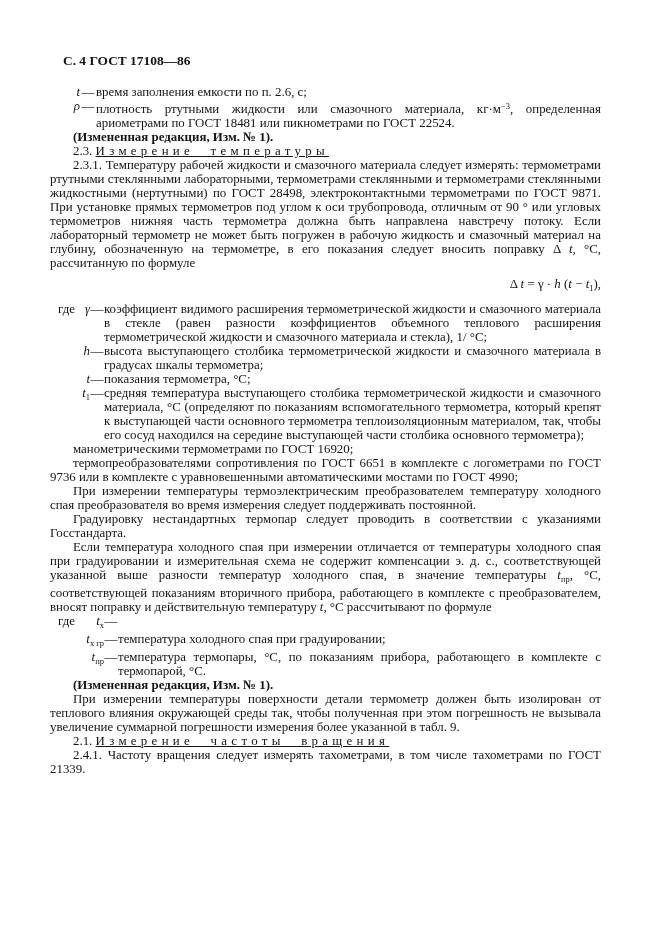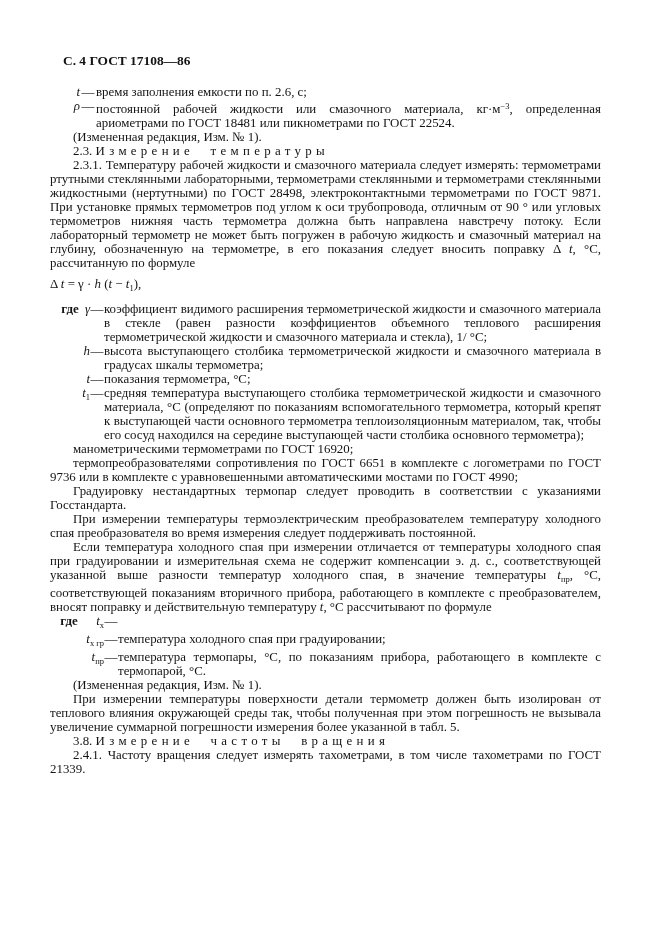--- a/index.html
+++ b/index.html
@@ -4,52 +4,52 @@
 <style>
   html,body{margin:0;padding:0;background:#ffffff;}
   body{
     width:661px;height:936px;overflow:hidden;
     font-family:"Liberation Serif","DejaVu Serif",serif;
     font-size:12.9px;line-height:14px;color:#141414;
   }
   .page{box-sizing:border-box;width:631px;height:936px;padding:38px 30px 0 50px;background:#fff;margin-top:16px;}
   .header{font-weight:bold;font-size:13.4px;margin:0 0 17px 13px;white-space:nowrap;}
   .para{margin:0;text-align:justify;text-indent:23px;}
-  .formula{margin:7px 0;text-align:left;text-indent:0;}
+  .formula{margin:7px 0;text-align:right;text-indent:0;}
   .defrow{display:grid;margin:0;}
   .list1{grid-template-columns:20px 10px 16px 1fr;}
   .list2{padding-left:8px;grid-template-columns:24px 8px 14px 1fr;}
   .list3{padding-left:8px;grid-template-columns:22px 24px 14px 1fr;}
-  .lead{text-align:center;font-weight:bold;}
+  .lead{text-align:left;}
   .sym{text-align:right;white-space:nowrap;}
   .dash{text-align:center;}
   .dtext{text-align:justify;}
   .r-i{font-style:italic;}
-  .r-b{font-weight:normal;}
+  .r-b{font-weight:bold;}
   .r-sup{font-size:8.5px;vertical-align:4px;}
   .r-sub{font-size:8.5px;vertical-align:-3px;}
-  .r-ls{letter-spacing:4.3px;word-spacing:9px;}
+  .r-ls{letter-spacing:4.3px;word-spacing:9px;text-decoration:underline;}
 </style>
 </head>
 <body>
 
 <div class="page">
   <div class="header">С. 4 ГОСТ 17108—86</div>
   <div id="doc">
       <div class="defrow list1">
         <span class="lead"></span>
         <span class="sym"><span class="r-i">t</span></span>
         <span class="dash">—</span>
         <span class="dtext"><span>время заполнения емкости по п. 2.6, с;</span></span>
       </div>
       <div class="defrow list1">
         <span class="lead"></span>
         <span class="sym"><span class="r-i">ρ</span></span>
         <span class="dash">—</span>
-        <span class="dtext"><span>постоянной рабочей жидкости или смазочного материала, кг·м</span><span class="r-sup">−3</span><span>, определенная ариометрами по ГОСТ 18481 или пикнометрами по ГОСТ 22524.</span></span>
+        <span class="dtext"><span>плотность ртутными жидкости или смазочного материала, кг·м</span><span class="r-sup">−3</span><span>, определенная ариометрами по ГОСТ 18481 или пикнометрами по ГОСТ 22524.</span></span>
       </div>
       <div class="para"><span class="r-b">(Измененная редакция, Изм. № 1).</span></div>
       <div class="para"><span>2.3. </span><span class="r-ls">Измерение температуры</span></div>
       <div class="para"><span>2.3.1. Температуру рабочей жидкости и смазочного материала следует измерять: термометрами ртутными стеклянными лабораторными, термометрами стеклянными и термометрами стеклянными жидкостными (нертутными) по ГОСТ 28498, электроконтактными термометрами по ГОСТ 9871. При установке прямых термометров под углом к оси трубопровода, отличным от 90 ° или угловых термометров нижняя часть термометра должна быть направлена навстречу потоку. Если лабораторный термометр не может быть погружен в рабочую жидкость и смазочный материал на глубину, обозначенную на термометре, в его показания следует вносить поправку Δ </span><span class="r-i">t</span><span>, °С, рассчитанную по формуле</span></div>
       <div class="formula"><span>Δ </span><span class="r-i">t</span><span> = γ · </span><span class="r-i">h</span><span> (</span><span class="r-i">t</span><span> − </span><span class="r-i">t</span><span class="r-sub">1</span><span>),</span></div>
       <div class="defrow list2">
         <span class="lead">где</span>
         <span class="sym"><span class="r-i">γ</span></span>
         <span class="dash">—</span>
         <span class="dtext"><span>коэффициент видимого расширения термометрической жидкости и смазочного материала в стекле (равен разности коэффициентов объемного теплового расширения термометрической жидкости и смазочного материала и стекла), 1/ °С;</span></span>
@@ -67,38 +67,38 @@
         <span class="dtext"><span>показания термометра, °С;</span></span>
       </div>
       <div class="defrow list2">
         <span class="lead"></span>
         <span class="sym"><span class="r-i">t</span><span class="r-sub">1</span></span>
         <span class="dash">—</span>
         <span class="dtext"><span>средняя температура выступающего столбика термометрической жидкости и смазочного материала, °С (определяют по показаниям вспомогательного термометра, который крепят к выступающей части основного термометра теплоизоляционным материалом, так, чтобы его сосуд находился на середине выступающей части столбика основного термометра);</span></span>
       </div>
       <div class="para"><span>манометрическими термометрами по ГОСТ 16920;</span></div>
       <div class="para"><span>термопреобразователями сопротивления по ГОСТ 6651 в комплекте с логометрами по ГОСТ 9736 или в комплекте с уравновешенными автоматическими мостами по ГОСТ 4990;</span></div>
+      <div class="para"><span>При измерении температуры термоэлектрическим преобразователем температуру холодного спая преобразователя во время измерения следует поддерживать постоянной.</span></div>
       <div class="para"><span>Градуировку нестандартных термопар следует проводить в соответствии с указаниями Госстандарта.</span></div>
-      <div class="para"><span>При измерении температуры термоэлектрическим преобразователем температуру холодного спая преобразователя во время измерения следует поддерживать постоянной.</span></div>
       <div class="para"><span>Если температура холодного спая при измерении отличается от температуры холодного спая при градуировании и измерительная схема не содержит компенсации э. д. с., соответствующей указанной выше разности температур холодного спая, в значение температуры </span><span class="r-i">t</span><span class="r-sub">пр</span><span>, °С, соответствующей показаниям вторичного прибора, работающего в комплекте с преобразователем, вносят поправку и действительную температуру </span><span class="r-i">t</span><span>, °С рассчитывают по формуле</span></div>
       <div class="defrow list3">
         <span class="lead">где</span>
         <span class="sym"><span class="r-i">t</span><span class="r-sub">х</span></span>
         <span class="dash">—</span>
       </div>
       <div class="defrow list3">
         <span class="lead"></span>
         <span class="sym"><span class="r-i">t</span><span class="r-sub">х гр</span></span>
         <span class="dash">—</span>
         <span class="dtext"><span>температура холодного спая при градуировании;</span></span>
       </div>
       <div class="defrow list3">
         <span class="lead"></span>
         <span class="sym"><span class="r-i">t</span><span class="r-sub">пр</span></span>
         <span class="dash">—</span>
         <span class="dtext"><span>температура термопары, °С, по показаниям прибора, работающего в комплекте с термопарой, °С.</span></span>
       </div>
       <div class="para"><span class="r-b">(Измененная редакция, Изм. № 1).</span></div>
-      <div class="para"><span>При измерении температуры поверхности детали термометр должен быть изолирован от теплового влияния окружающей среды так, чтобы полученная при этом погрешность не вызывала увеличение суммарной погрешности измерения более указанной в табл. 5.</span></div>
-      <div class="para"><span>3.8. </span><span class="r-ls">Измерение частоты вращения</span></div>
+      <div class="para"><span>При измерении температуры поверхности детали термометр должен быть изолирован от теплового влияния окружающей среды так, чтобы полученная при этом погрешность не вызывала увеличение суммарной погрешности измерения более указанной в табл. 9.</span></div>
+      <div class="para"><span>2.1. </span><span class="r-ls">Измерение частоты вращения</span></div>
       <div class="para"><span>2.4.1. Частоту вращения следует измерять тахометрами, в том числе тахометрами по ГОСТ 21339.</span></div>
     </div>
 </div>
 
 </body></html>

